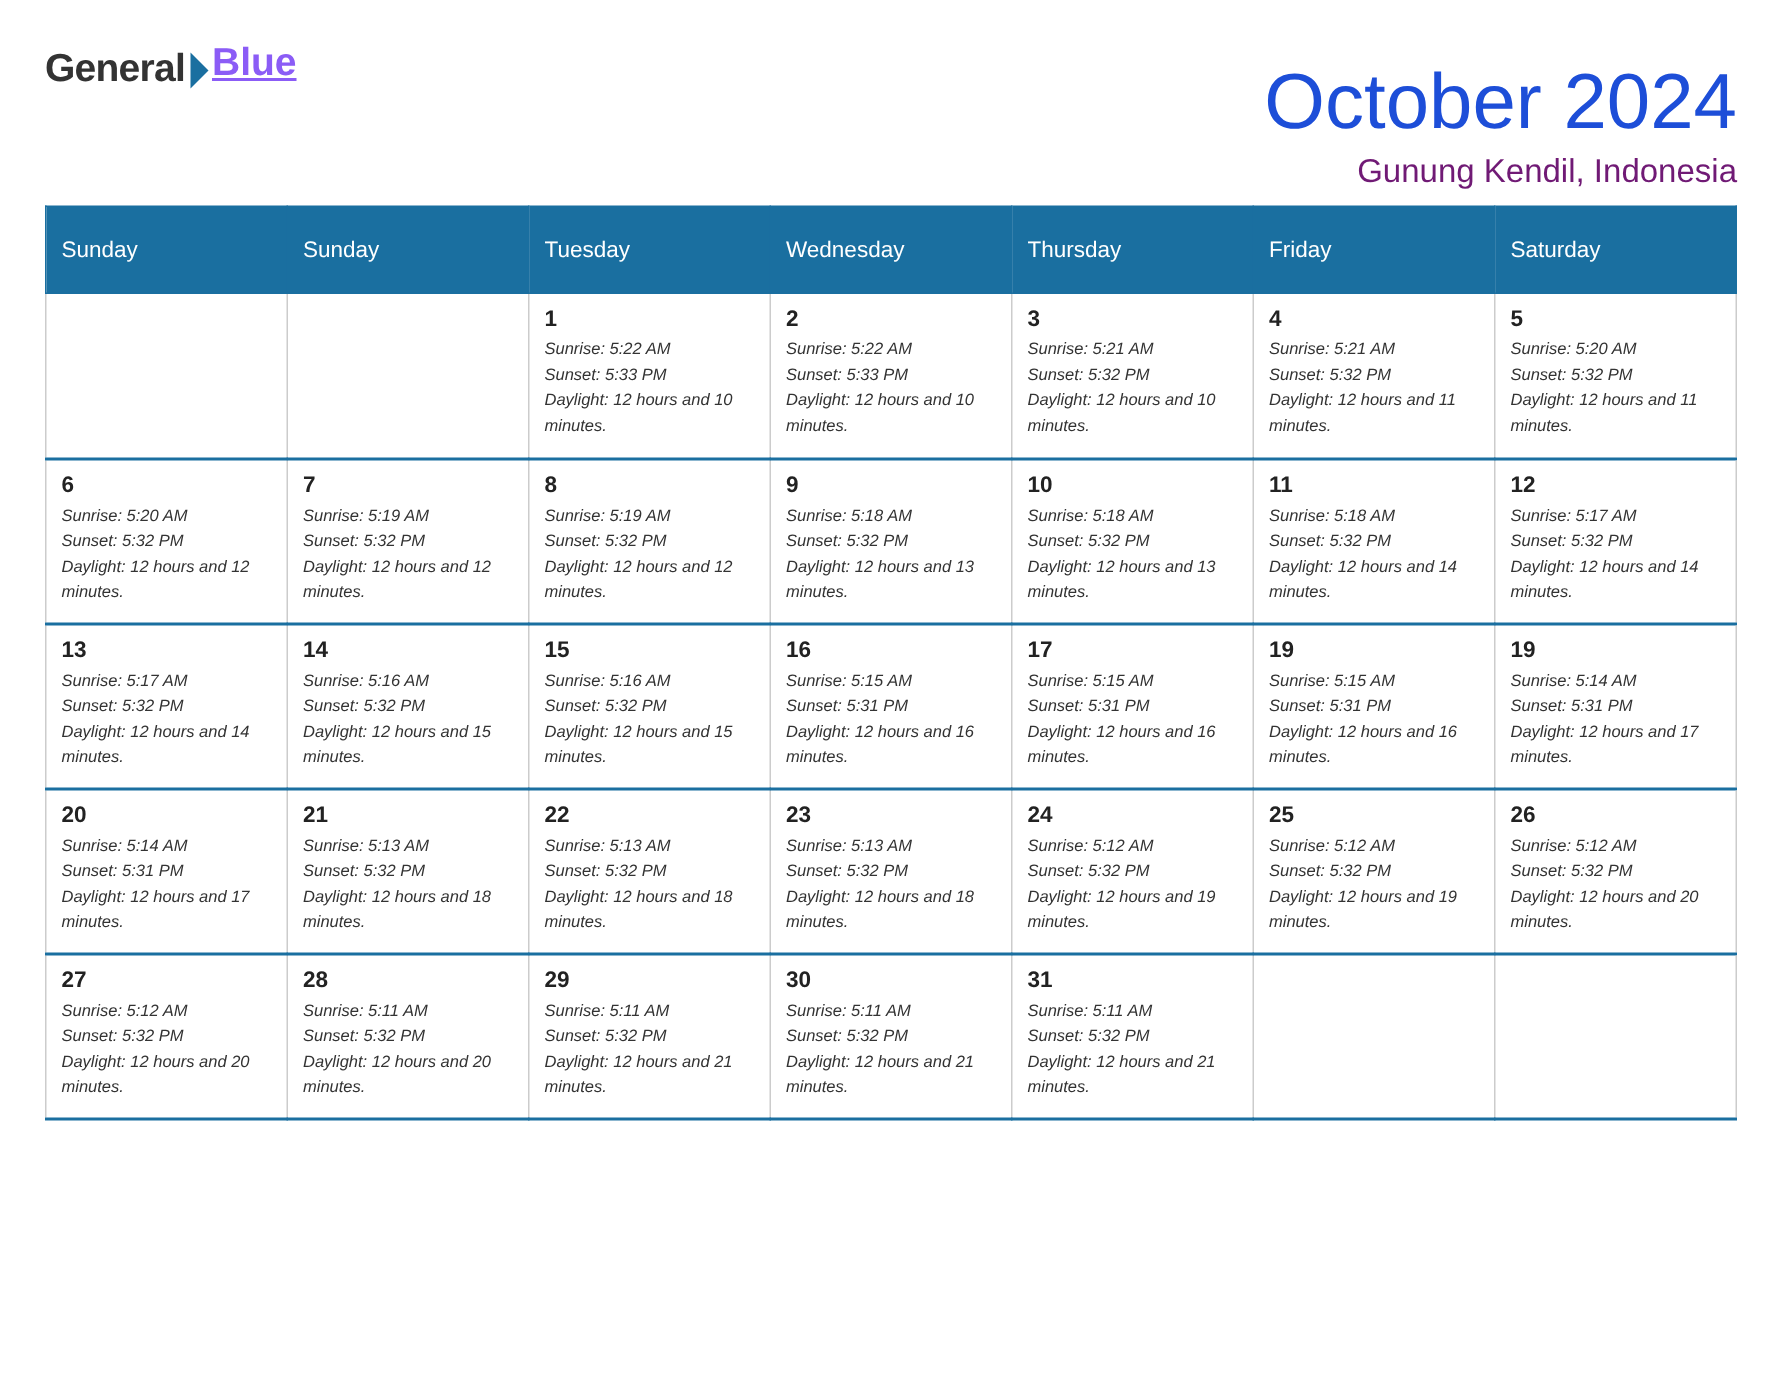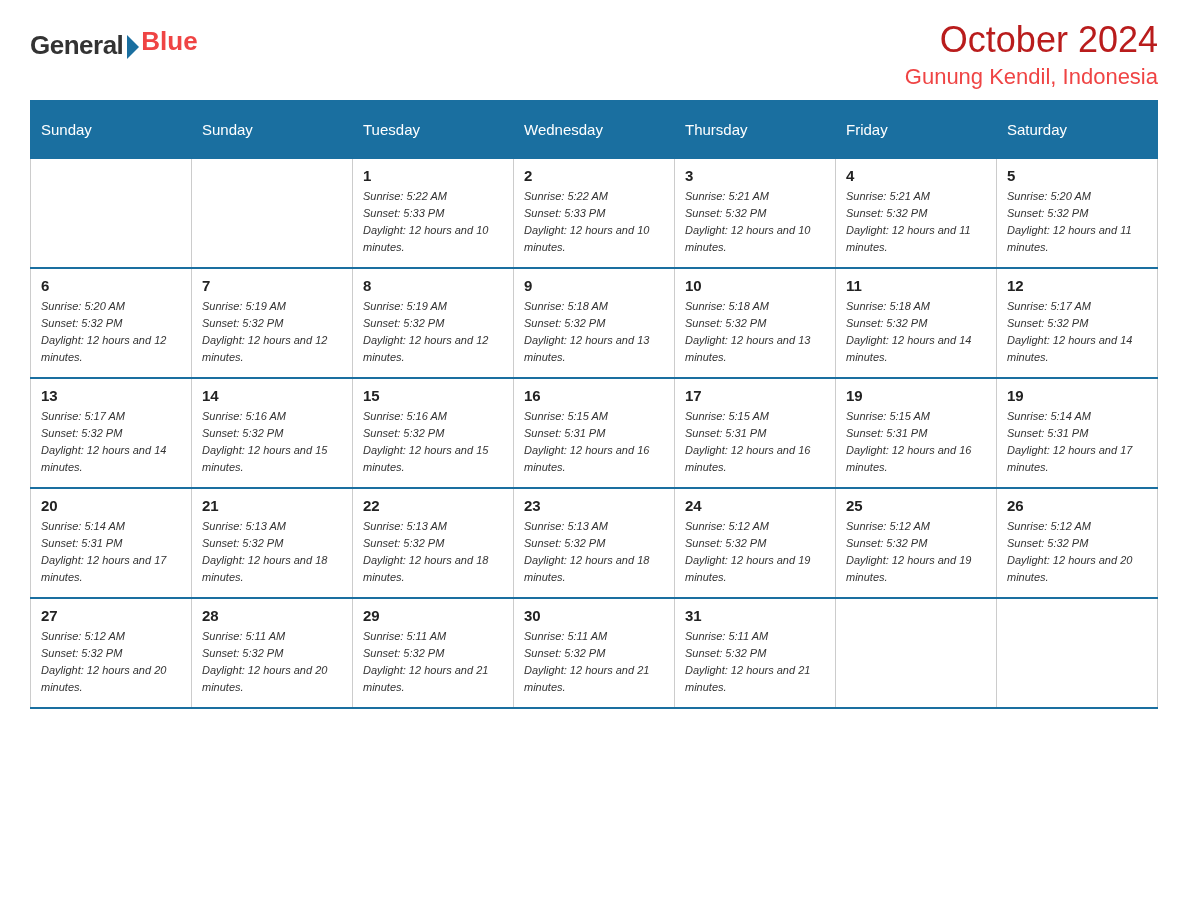--- a/index.html
+++ b/index.html
@@ -36,36 +36,38 @@
       height: 0;
       border-left: 12px solid #1a6fa0;
       border-top: 12px solid transparent;
       border-bottom: 12px solid transparent;
       margin-left: 4px;
       margin-top: 2px;
     }
     .logo-blue {
       font-size: 26px;
       font-weight: bold;
-      color: #ef4444;
+      color: #8b5cf6;
       margin-top: -4px;
       margin-left: 2px;
+      text-decoration: underline;
     }
     .title-section {
       text-align: right;
     }
     .month-title {
-      font-size: 36px;
+      font-size: 52px;
       font-weight: normal;
-      color: #b91c1c;
+      color: #1d4ed8;
       line-height: 1.1;
+      margin-top: 20px;
     }
     .location {
       font-size: 22px;
-      color: #ef4444;
+      color: #701a75;
       margin-top: 4px;
       text-align: right;
     }
     table {
       width: 100%;
       border-collapse: collapse;
       table-layout: fixed;
     }
     thead tr {
       background-color: #1a6fa0;

